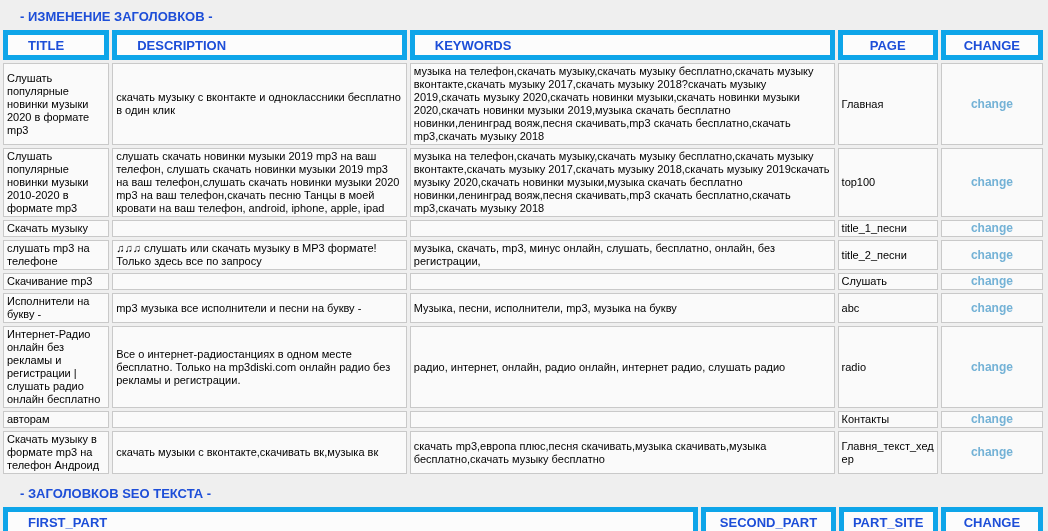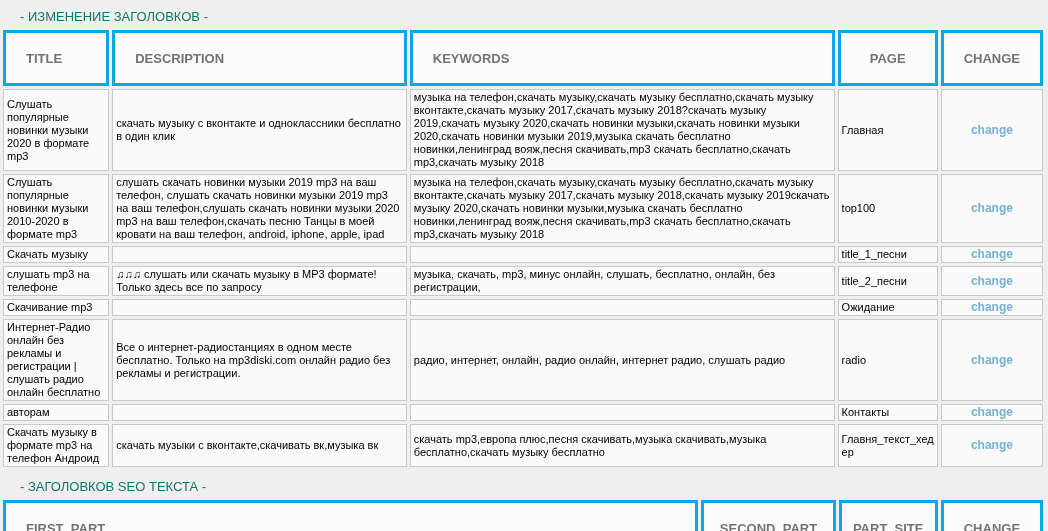--- a/index.html
+++ b/index.html
@@ -10,39 +10,39 @@
     color: #000;
   }
   .page {
     width: 1048px;
     height: 531px;
     overflow: hidden;
     background: #efefef;
   }
   .section-title {
     font-size: 13px;
-    font-weight: normal;
-    color: #0f766e;
+    font-weight: bold;
+    color: #1d4ed8;
     padding: 9px 16px 3px 20px;
   }
   table.seo-table {
     border-collapse: separate;
     border-spacing: 3px;
     table-layout: fixed;
     width: 1046px;
     margin-left: 0px;
   }
   table.seo-table th {
     background: #fcfcfc;
-    border: 3px solid #0ea5e9;
+    border: 5px solid #0ea5e9;
     font-size: 13px;
     font-weight: bold;
-    color: #737373;
+    color: #1d4ed8;
     text-align: center;
-    padding: 16px 4px;
+    padding: 1px 4px;
     height: 18px;
     overflow: hidden;
     white-space: nowrap;
   }
   table.t1 th:nth-child(-n+3),
   table.t2 th:first-child {
     text-align: left;
     padding-left: 20px;
   }
   table.seo-table td {
@@ -114,21 +114,28 @@
           <td>слушать mp3 на телефоне</td>
           <td>♫♫♫ слушать или скачать музыку в MP3 формате! Только здесь все по запросу</td>
           <td>музыка, скачать, mp3, минус онлайн, слушать, бесплатно, онлайн, без регистрации,</td>
           <td>title_2_песни</td>
           <td class="change-cell"><a href="#" class="change-link">change</a></td>
         </tr>
         <tr>
           <td>Скачивание mp3</td>
           <td></td>
           <td></td>
-          <td>Ожидание</td>
+          <td>Слушать</td>
+          <td class="change-cell"><a href="#" class="change-link">change</a></td>
+        </tr>
+        <tr>
+          <td>Исполнители на букву -</td>
+          <td>mp3 музыка все исполнители и песни на букву -</td>
+          <td>Музыка, песни, исполнители, mp3, музыка на букву</td>
+          <td>abc</td>
           <td class="change-cell"><a href="#" class="change-link">change</a></td>
         </tr>
         <tr>
           <td>Интернет-Радио онлайн без рекламы и регистрации | слушать радио онлайн бесплатно</td>
           <td>Все о интернет-радиостанциях в одном месте бесплатно. Только на mp3diski.com онлайн радио без рекламы и регистрации.</td>
           <td>радио, интернет, онлайн, радио онлайн, интернет радио, слушать радио</td>
           <td>radio</td>
           <td class="change-cell"><a href="#" class="change-link">change</a></td>
         </tr>
         <tr>

